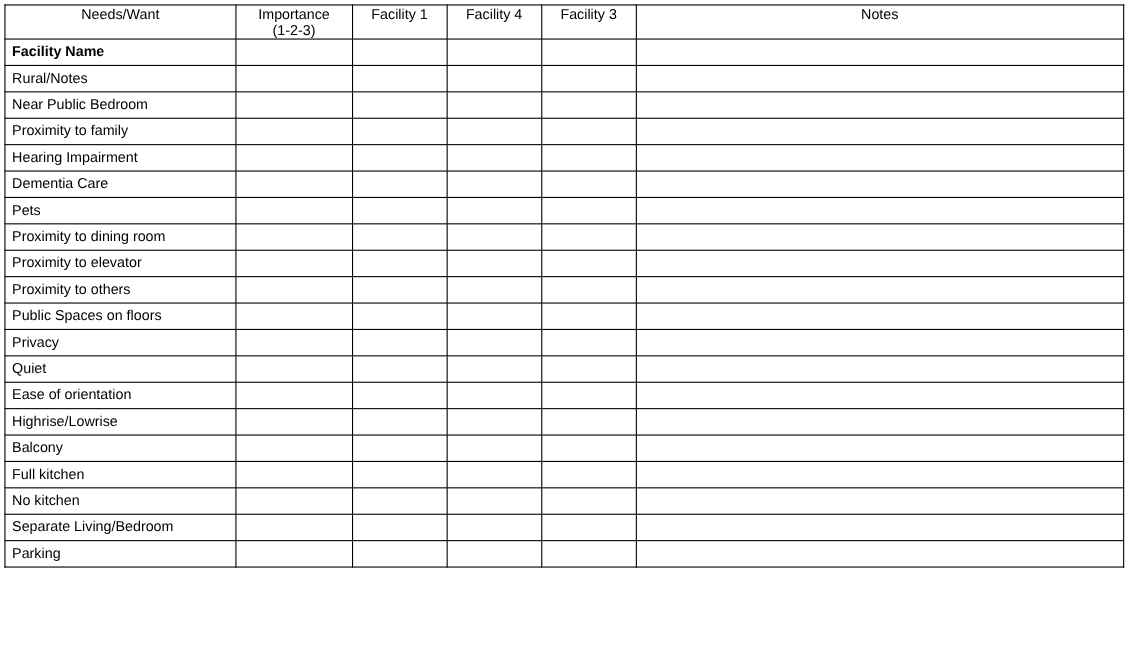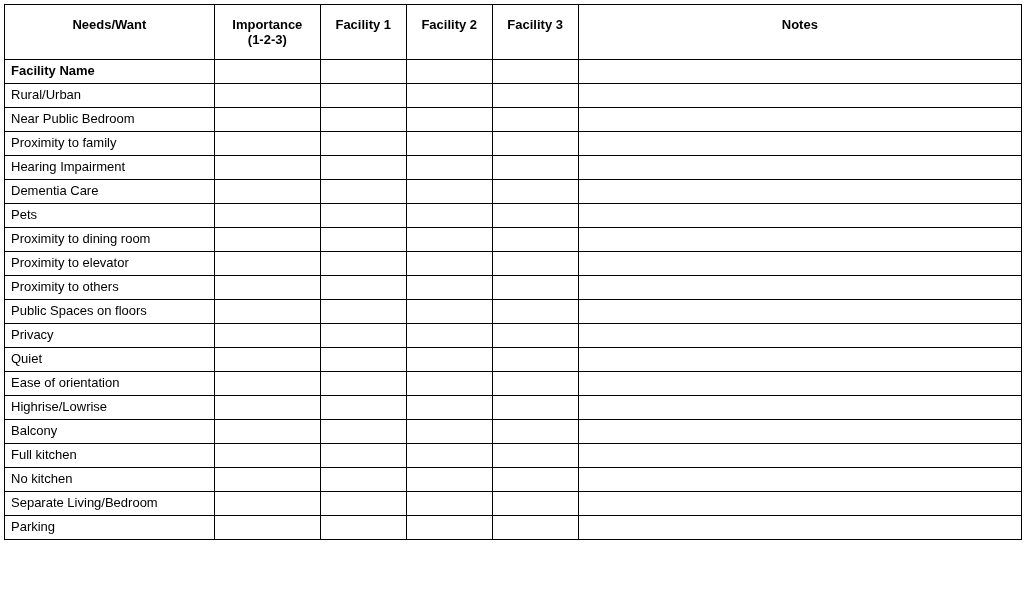--- a/index.html
+++ b/index.html
@@ -18,24 +18,24 @@
       width: 1018px;
     }
     th, td {
       border: 1.5px solid #000;
       padding: 3px 6px;
       text-align: left;
       vertical-align: top;
       height: 24px;
     }
     th {
-      font-weight: bold;
+      font-weight: normal;
       text-align: center;
       vertical-align: top;
-      padding: 12px 6px;
+      padding: 0 6px;
     }
     th:first-child {
       text-align: center;
     }
     .col-needs { width: 210px; }
     .col-importance { width: 106px; }
     .col-facility { width: 86px; }
     .col-notes { width: 444px; margin-left: 24px; }
     .bold-row td:first-child {
       font-weight: bold;
@@ -46,36 +46,36 @@
 
 <table>
   <thead>
     <tr>
       <th class="col-needs">Needs/Want</th>
       <th class="col-importance">
         <span>Importance</span><br>
         <span>(1-2-3)</span>
       </th>
       <th class="col-facility">Facility  1</th>
-      <th class="col-facility">Facility 2</th>
+      <th class="col-facility">Facility 4</th>
       <th class="col-facility">Facility 3</th>
       <th class="col-notes">Notes</th>
     </tr>
   </thead>
   <tbody id="table-body">
   <tr class="bold-row">
         <td>Facility Name</td>
         <td></td>
         <td></td>
         <td></td>
         <td></td>
         <td></td>
       </tr>
       <tr>
-        <td>Rural/Urban</td>
+        <td>Rural/Notes</td>
         <td></td>
         <td></td>
         <td></td>
         <td></td>
         <td></td>
       </tr>
       <tr>
         <td>Near Public Bedroom</td>
         <td></td>
         <td></td>

